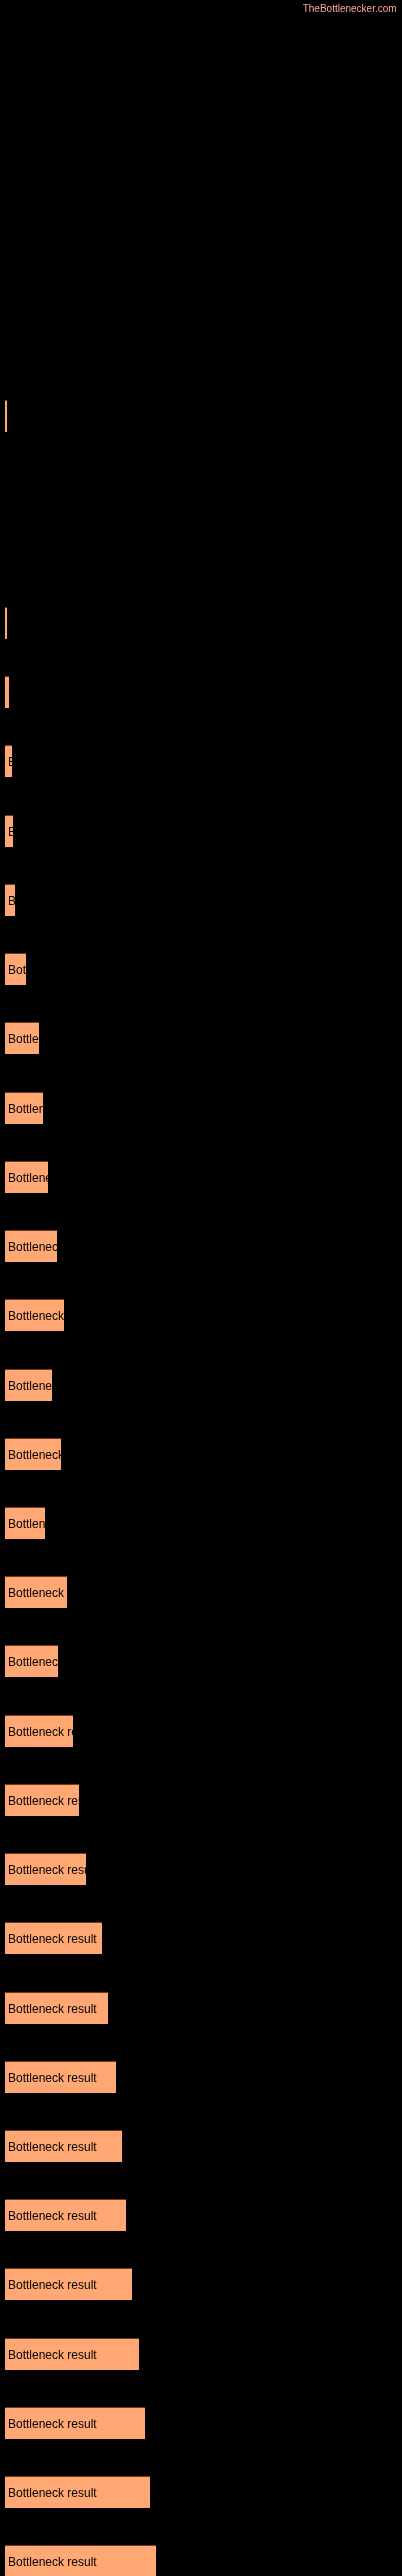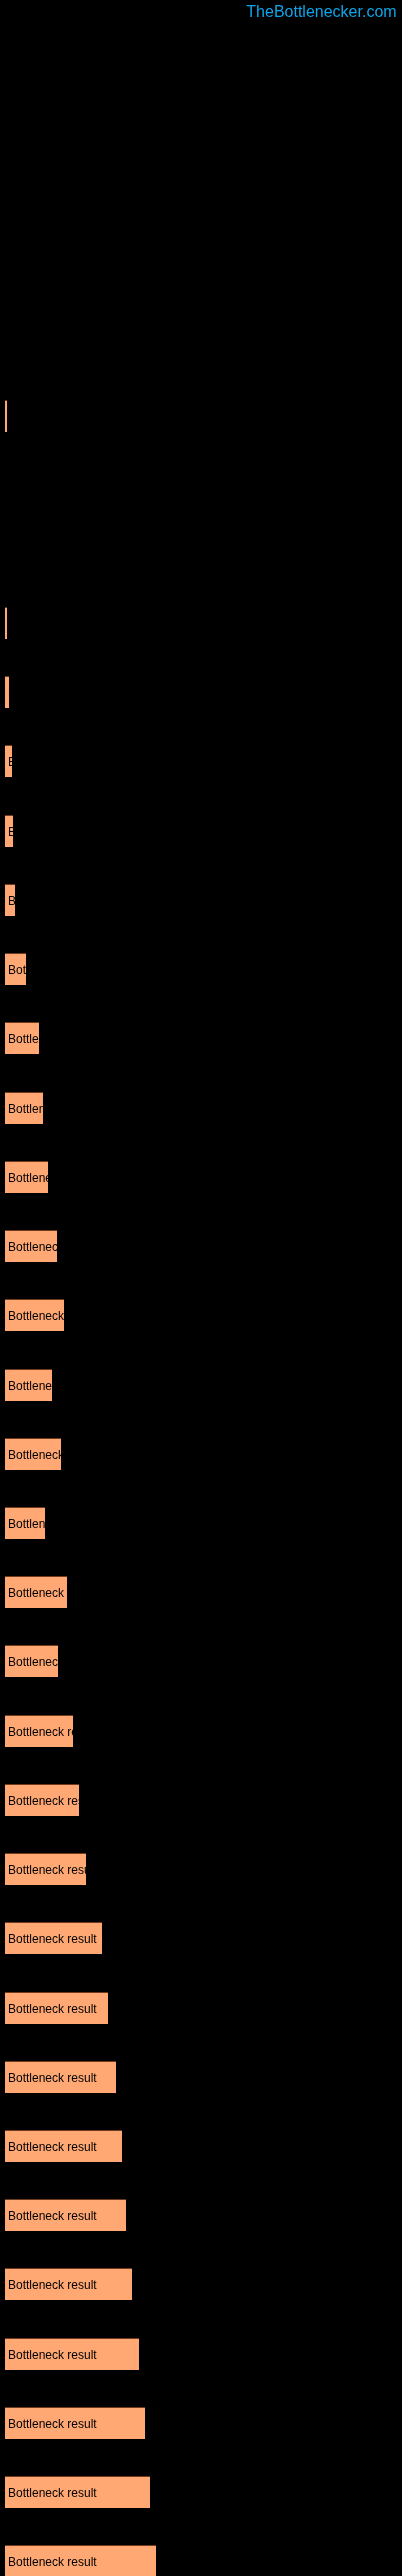--- a/index.html
+++ b/index.html
@@ -12,22 +12,22 @@
     height: 2576px;
     position: relative;
     overflow: hidden;
     font-family: "Liberation Sans", sans-serif;
     -webkit-font-smoothing: antialiased;
   }
   #site-title {
     position: absolute;
     top: 3.2px;
     right: 6.4px;
-    color: #0ea5e9;
-    font-size: 16px;
+    color: #fca5a5;
+    font-size: 10px;
     font-family: "Liberation Sans", sans-serif;
     letter-spacing: 0px;
     white-space: nowrap;
   }
   #chart {
     position: absolute;
     left: 0;
     top: 0;
     width: 403px;
     height: 2576px;

